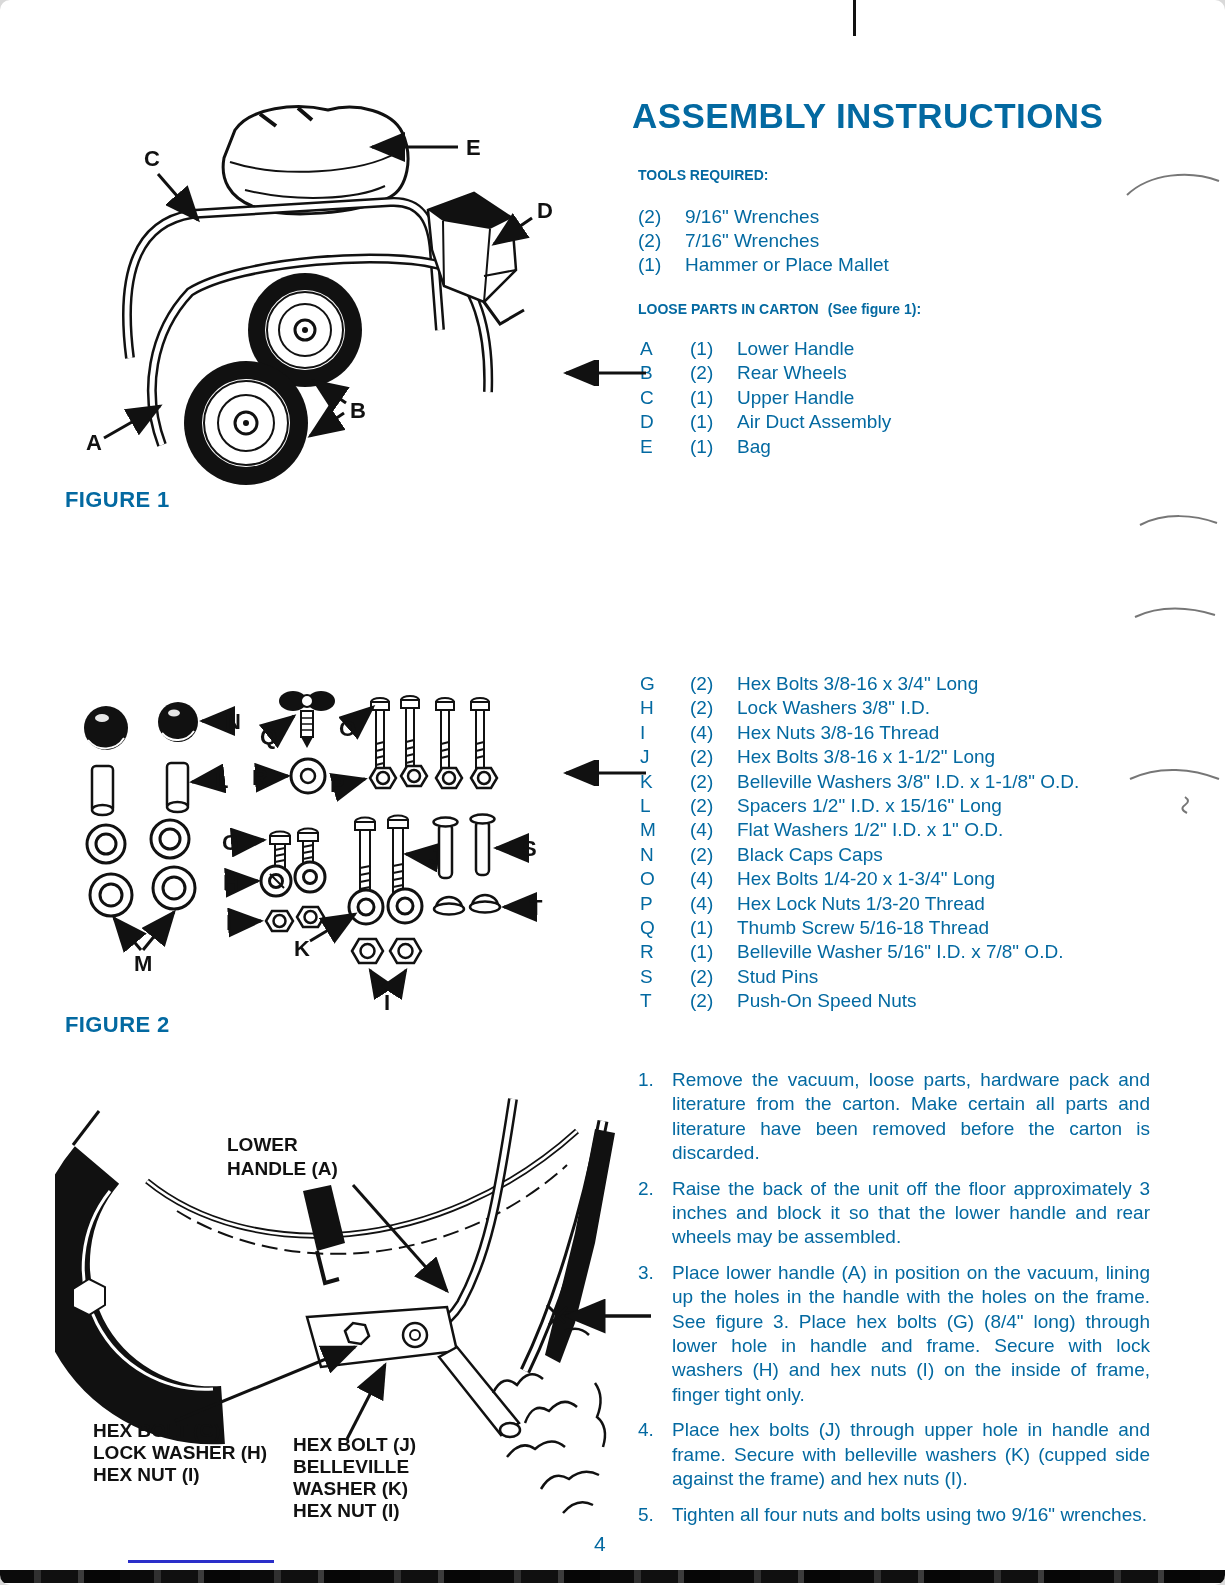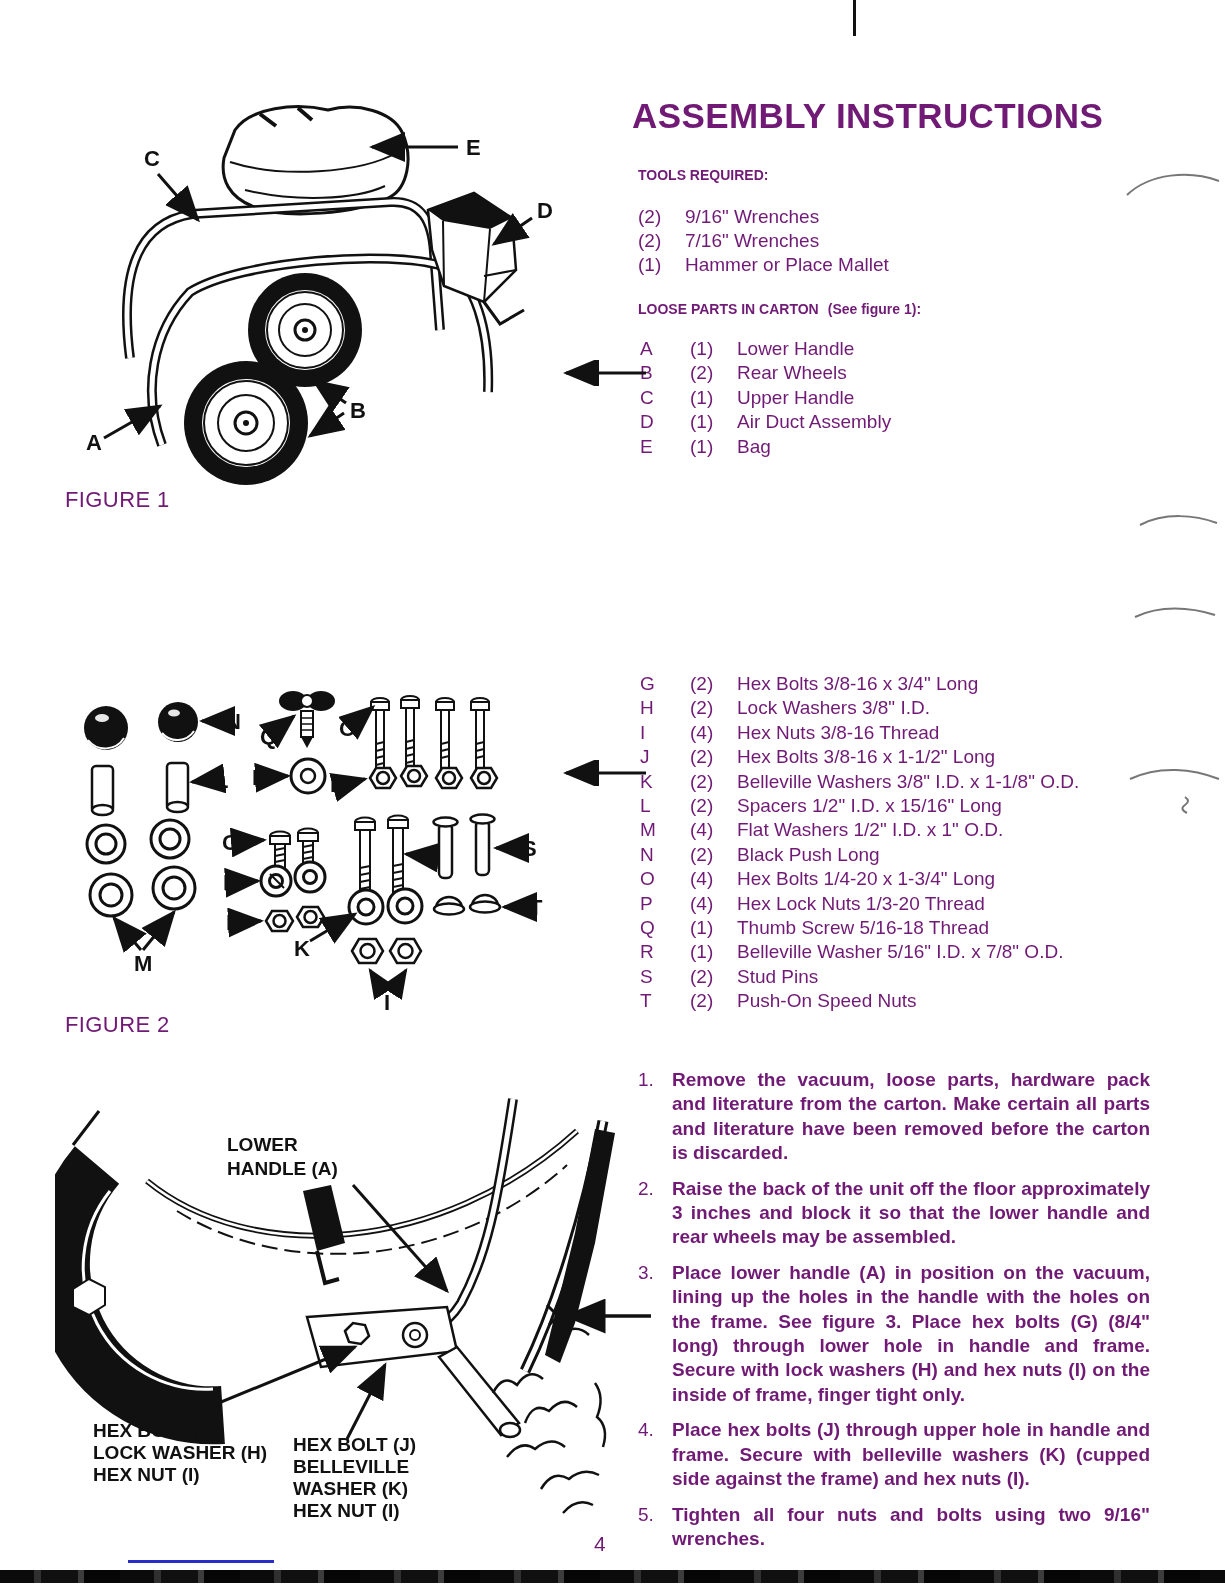--- a/index.html
+++ b/index.html
@@ -1,31 +1,31 @@
 <!DOCTYPE html>
 <html><head>
 <meta charset="utf-8">
 <style>
   html,body{margin:0;padding:0;background:#d9d9d9;}
   .page{position:relative;width:1225px;height:1585px;background:#ffffff;overflow:hidden;
-        font-family:"Liberation Sans",sans-serif;color:#701a75;}
+        font-family:"Liberation Sans",sans-serif;color:#0369a1;border-radius:10px;}
   .abs{position:absolute;}
   .title{font-size:35px;font-weight:bold;letter-spacing:.4px;white-space:nowrap;}
   .hd{font-size:14px;font-weight:bold;white-space:nowrap;}
   .hd .note{margin-left:9px;margin-top:11px;}
   .row{display:flex;font-size:19px;line-height:24.4px;white-space:nowrap;}
   .row .key{width:50px;flex:none;}
   .row .qty{width:47px;flex:none;}
   .trow{display:flex;font-size:19px;line-height:24.2px;white-space:nowrap;}
   .trow .qty{width:47px;flex:none;}
   .steps{width:512px;}
   .step{display:flex;margin-bottom:11px;font-size:19px;}
   .step .num{width:34px;flex:none;line-height:24.4px;}
-  .step .txt{flex:1;text-align:justify;line-height:24.4px;font-weight:bold;}
-  .figcap{font-size:22px;font-weight:normal;letter-spacing:.4px;}
+  .step .txt{flex:1;text-align:justify;line-height:24.4px;}
+  .figcap{font-size:22px;font-weight:bold;letter-spacing:.4px;}
   .pagenum{font-size:21px;}
   svg text{font-family:"Liberation Sans",sans-serif;font-weight:bold;fill:#111;}
   .lbl{font-size:22px;}
   .lbl3{font-size:19px;}
   .tick{background:#111;}
   .blueline{background:#2a2ec9;}
   .botbar{background:repeating-linear-gradient(90deg,#0b0b0b 0 34px,#303030 34px 41px,#101010 41px 78px,#3c3c3c 78px 84px,#060606 84px 120px);}
 </style>
 </head>
 <body>
@@ -115,21 +115,21 @@
         <span>Spacers 1/2" I.D. x 15/16" Long</span>
       </div>
     <div class="row">
         <span class="key">M</span>
         <span class="qty">(4)</span>
         <span>Flat Washers 1/2" I.D. x 1" O.D.</span>
       </div>
     <div class="row">
         <span class="key">N</span>
         <span class="qty">(2)</span>
-        <span>Black Push Long</span>
+        <span>Black Caps Caps</span>
       </div>
     <div class="row">
         <span class="key">O</span>
         <span class="qty">(4)</span>
         <span>Hex Bolts 1/4-20 x 1-3/4" Long</span>
       </div>
     <div class="row">
         <span class="key">P</span>
         <span class="qty">(4)</span>
         <span>Hex Lock Nuts 1/3-20 Thread</span>

